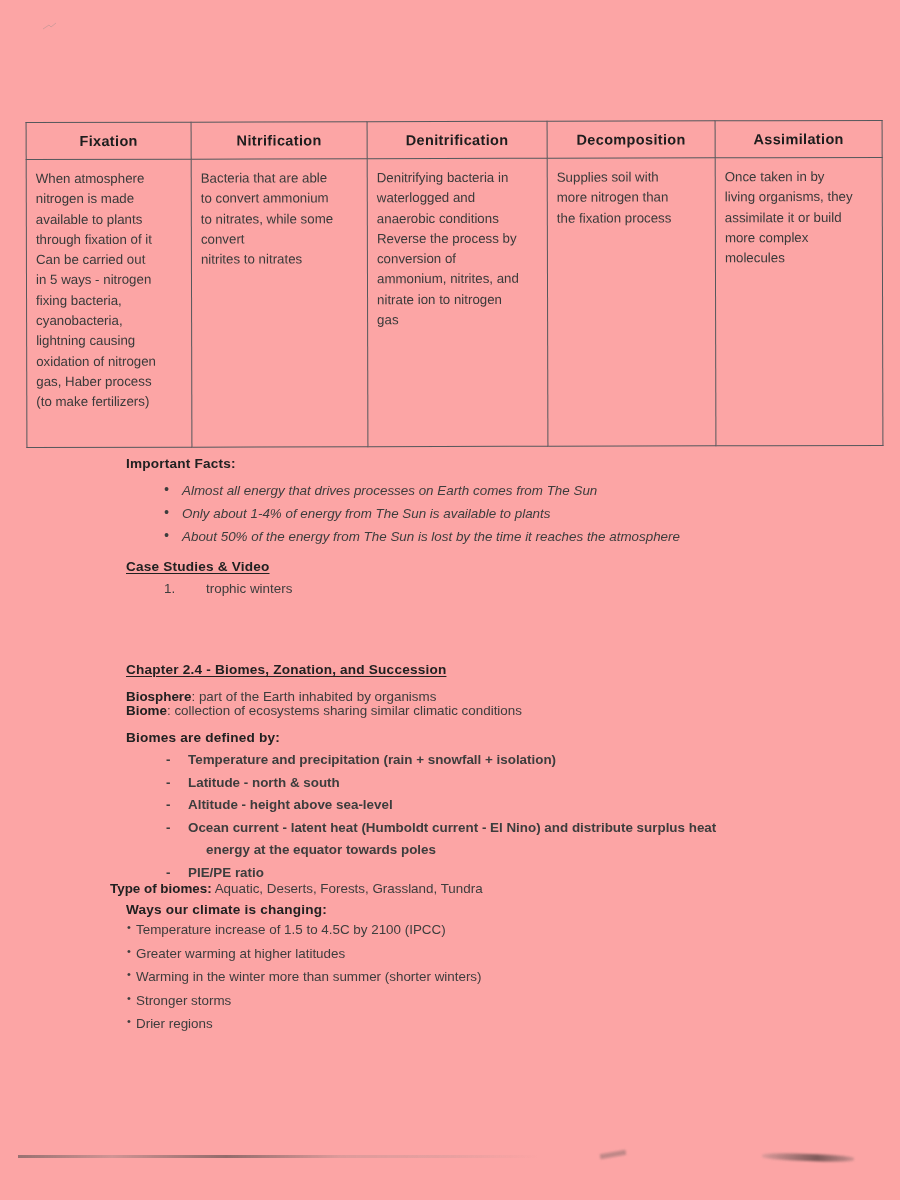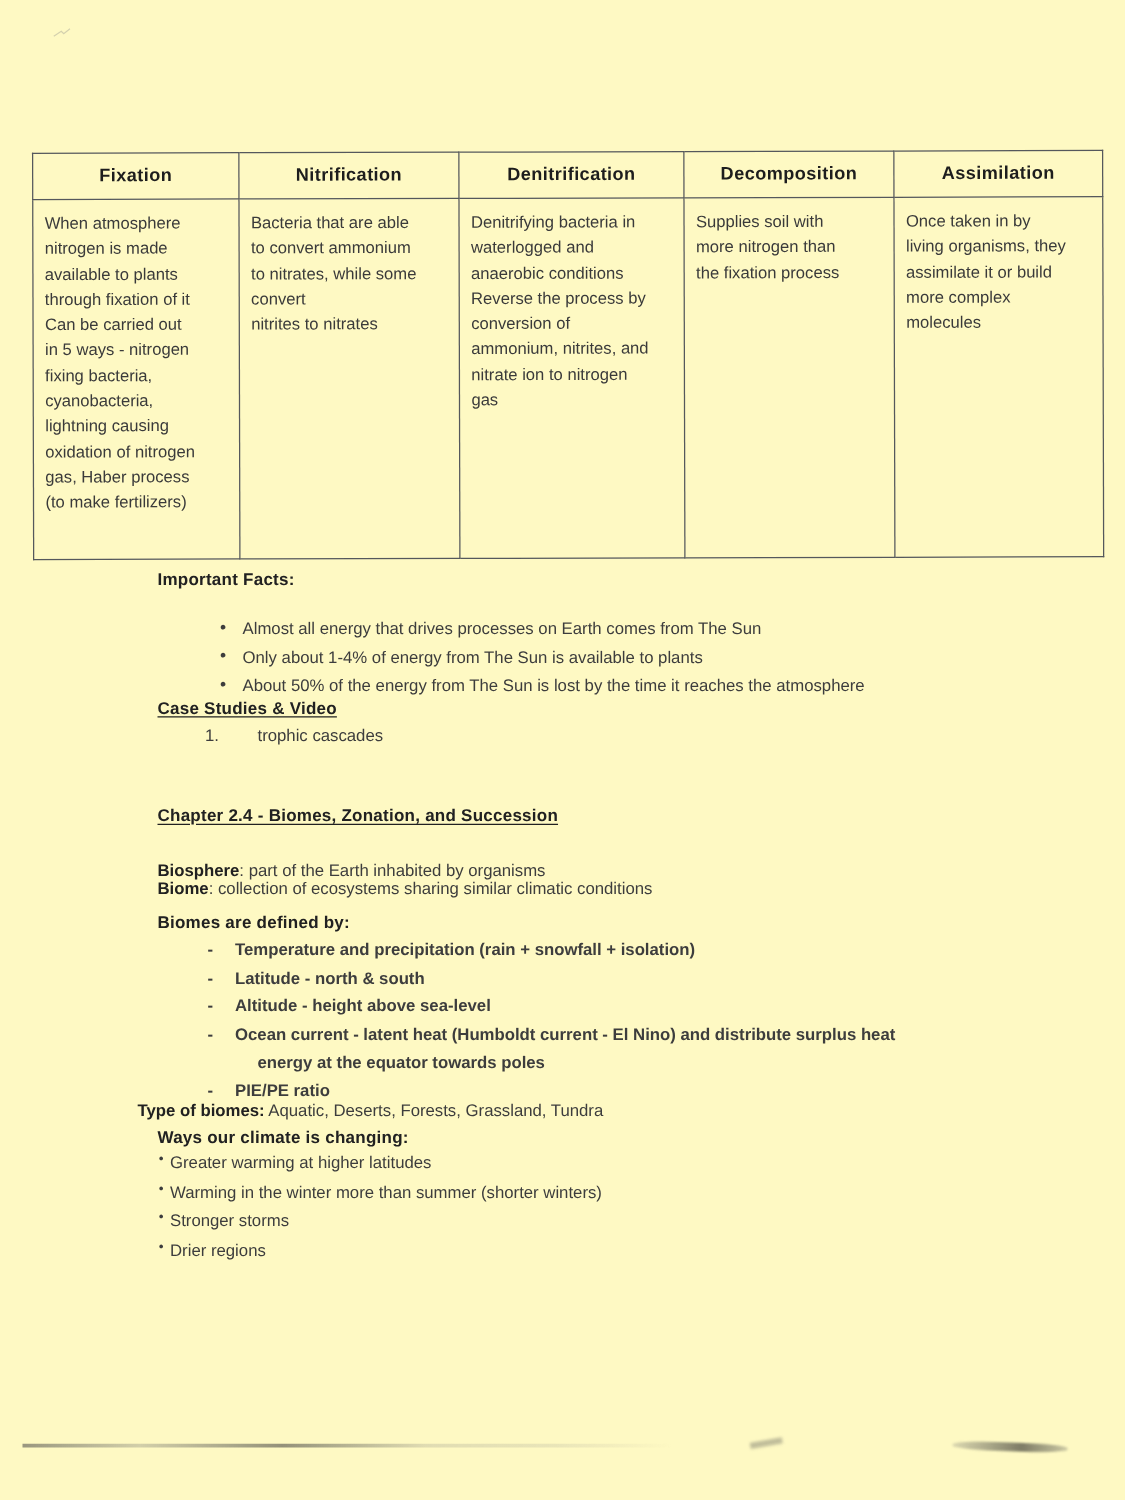--- a/index.html
+++ b/index.html
@@ -14,21 +14,21 @@
     overflow: hidden;
     font-family: "Liberation Sans", sans-serif;
     color: #2b2b2b;
     -webkit-font-smoothing: antialiased;
   }
 
   
   #page {
     position: absolute;
     inset: 0;
-    background: #fef9c3;
+    background: #fca5a5;
   }
   .scan-mark-top {
     position: absolute;
     left: 42px;
     top: 22px;
     width: 16px;
     height: 9px;
     opacity: .35;
   }
   .scan-mark-bottom {
@@ -130,23 +130,24 @@
   }
   .hd-ul {
     font-weight: bold;
     color: #212121;
     font-size: 13.6px;
     text-decoration: underline;
     text-underline-offset: 2px;
     letter-spacing: .2px;
   }
   ul.disc {
-    margin: 16px;
+    margin: 4px;
     padding: 0 0 0 52px;
     list-style: none;
+    font-style: italic;
   }
   ul.disc > li {
     position: relative;
     padding: 0 0 0 0;
     line-height: 23px;
   }
   ul.disc > li::before {
     content: "\2022";
     position: absolute;
     left: -18px;
@@ -282,26 +283,26 @@
         <li>Almost all energy that drives processes on Earth comes from The Sun</li>
         <li>Only about 1-4% of energy from The Sun is available to plants</li>
         <li>About 50% of the energy from The Sun is lost by the time it reaches the atmosphere</li>
       </ul>
     </div>
 
     <div class="blk hd-ul" style="left:126px; top:556px;">Case Studies &amp; Video</div>
     <div class="blk" style="left:126px; top:578px; width:720px;">
       <ol class="num">
         <li>
-          <span class="cont">trophic cascades</span>
+          <span class="cont">trophic winters</span>
         </li>
       </ol>
     </div>
 
-    <div class="blk hd-ul" style="left:126px; top:642px;">Chapter 2.4 - Biomes, Zonation, and Succession</div>
+    <div class="blk hd-ul" style="left:126px; top:659px;">Chapter 2.4 - Biomes, Zonation, and Succession</div>
     <div class="blk defline" style="left:126px; top:665px;margin-top:35px;">
       <span class="inline-b">Biome</span><span>: collection of ecosystems sharing similar climatic conditions</span>
     </div>
     <div class="blk defline" style="left:126px; top:686px;">
       <span class="inline-b">Biosphere</span><span>: part of the Earth inhabited by organisms</span>
     </div>
 
     <div class="blk hd" style="left:126px; top:727px;">Biomes are defined by:</div>
     <div class="blk" style="left:126px; top:749px; width:740px;font-weight:bold;">
       <ul class="dash">
@@ -316,20 +317,21 @@
       </ul>
     </div>
 
     <div class="blk defline" style="left:110px; top:878px;text-align:right;">
       <span class="inline-b">Type of biomes:</span><span> Aquatic, Deserts, Forests, Grassland, Tundra</span>
     </div>
 
     <div class="blk hd" style="left:126px; top:899px;">Ways our climate is changing:</div>
     <div class="blk" style="left:126px; top:918px; width:720px;">
       <ul class="tiny">
+        <li>Temperature increase of 1.5 to 4.5C by 2100 (IPCC)</li>
         <li>Greater warming at higher latitudes</li>
         <li>Warming in the winter more than summer (shorter winters)</li>
         <li>Stronger storms</li>
         <li>Drier regions</li>
       </ul>
     </div>
 
   </div>
 
   <div class="scan-mark-bottom"></div>

